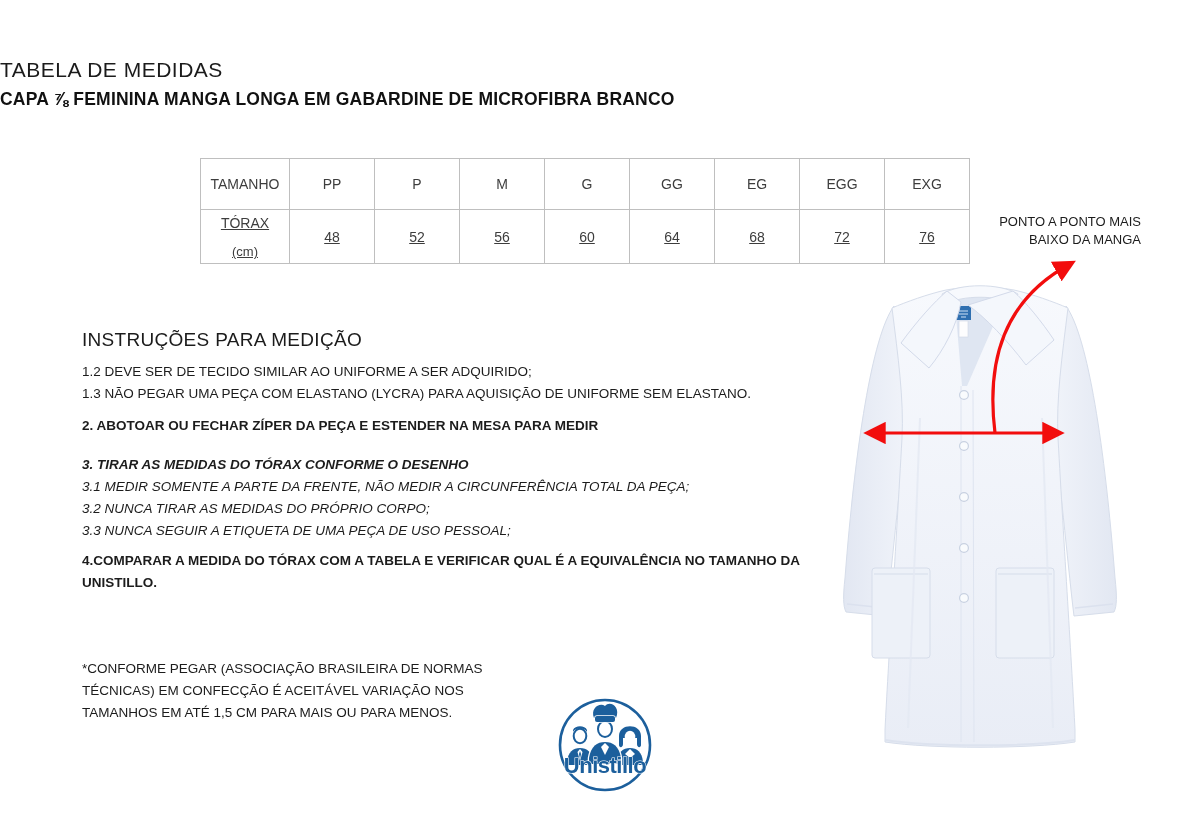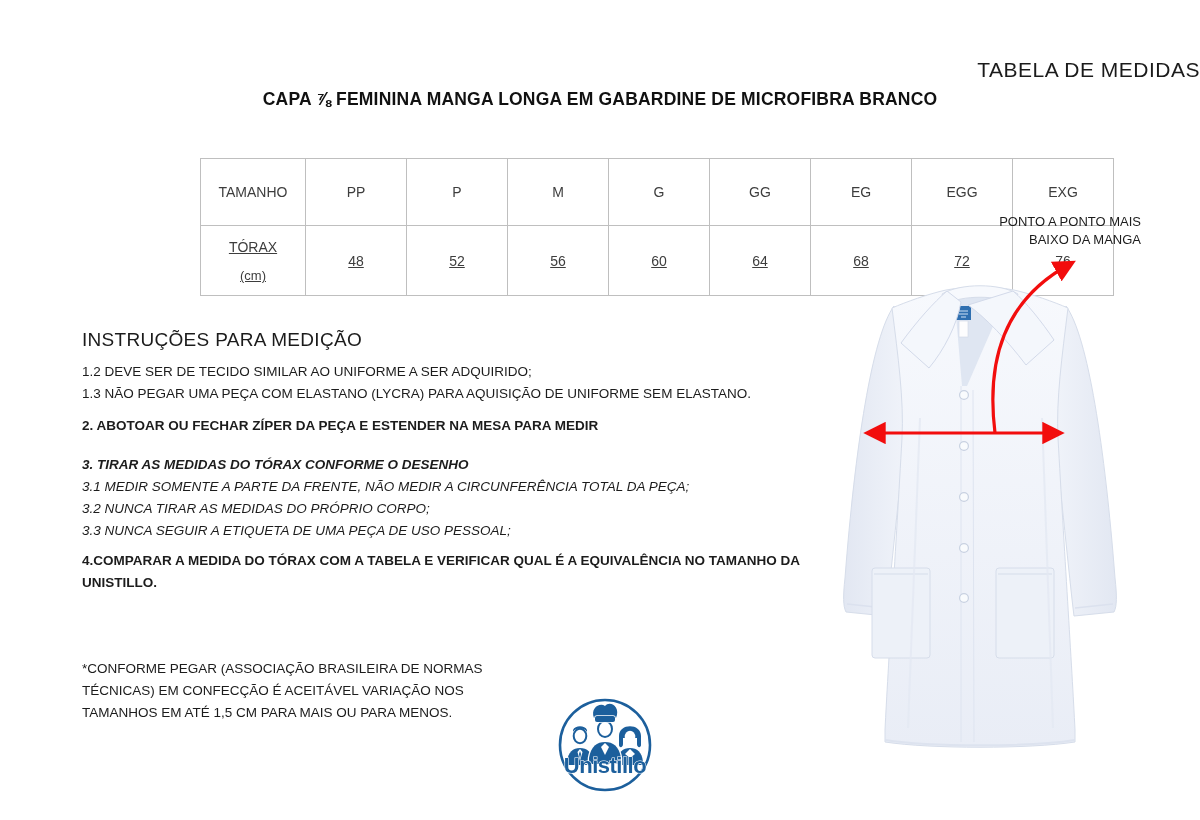--- a/index.html
+++ b/index.html
@@ -4,30 +4,30 @@
 <title>Tabela de Medidas</title>
 <style>
   html,body{margin:0;padding:0;}
   body{
     width:1200px;height:820px;position:relative;background:#ffffff;
     font-family:"Liberation Sans", sans-serif;color:#1f1f1f;overflow:hidden;
   }
   .abs{position:absolute;}
 
   
-  .doc-title{top:58px;left:0;width:1200px;text-align:right;
+  .doc-title{top:58px;left:0;width:1200px;text-align:left;
     font-size:21px;font-weight:400;letter-spacing:.5px;color:#1b1b1b;}
-  .doc-subtitle{top:89px;left:0;width:1200px;text-align:center;
+  .doc-subtitle{top:89px;left:0;width:1200px;text-align:left;
     font-size:17.5px;font-weight:700;letter-spacing:.2px;color:#111;}
 
   
   table.size-table{position:absolute;left:200px;top:158px;border-collapse:collapse;
     font-size:14px;color:#3d3d3d;}
   table.size-table td{border:1px solid #bfbfbf;text-align:center;vertical-align:middle;
-    padding:8px;background:#fff;}
+    padding:0;background:#fff;}
   table.size-table tr.hdr td{height:50px;}
   table.size-table tr.val td{height:53px;text-decoration:underline;}
   td.c-label{width:88px;}
   td.c-size{width:84px;}
   .cell-sub{display:block;font-size:13px;margin-top:13px;}
 
   
   .annotation{top:213px;left:976px;width:165px;text-align:right;
     font-size:13px;line-height:18px;color:#1c1c1c;}
 

